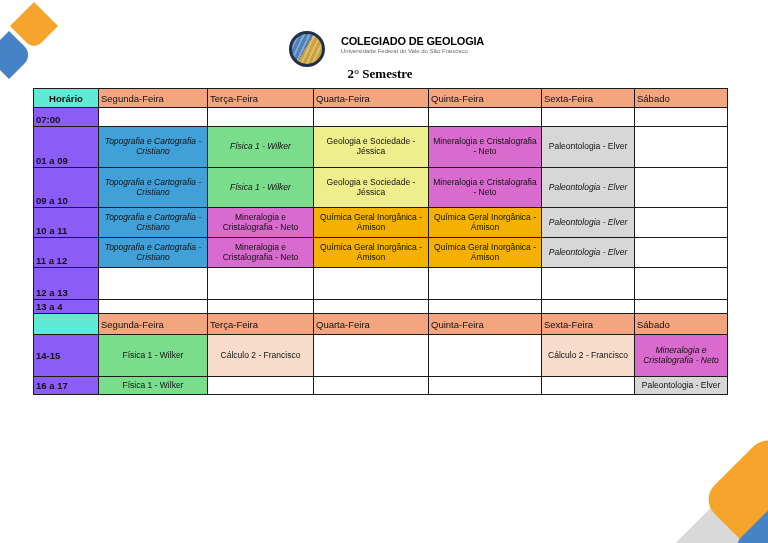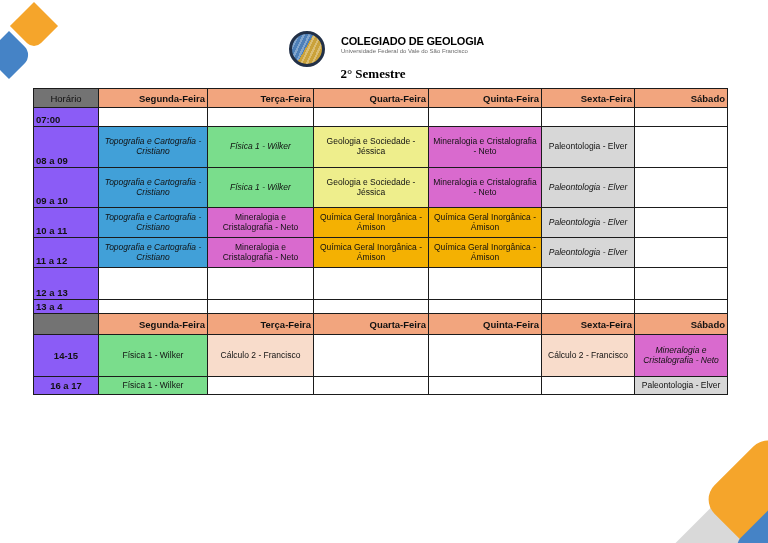--- a/index.html
+++ b/index.html
@@ -26,32 +26,32 @@
   .logo {
     width:36px; height:36px; border-radius:50%;
     border:3px solid #223047; box-sizing:border-box;
     background:
       repeating-linear-gradient(115deg, rgba(255,255,255,.30) 0 2px, rgba(0,0,0,0) 2px 5px),
       linear-gradient(120deg, #4d7fb8 0 46%, #caa23a 46% 100%);
   }
   .brand-text { padding-top:4px; }
   .org { font-size:11px; font-weight:bold; letter-spacing:-0.2px; color:#000; white-space:nowrap; }
   .sub { font-size:6px; color:#6b6b6b; white-space:nowrap; margin-top:1px; }
-  .semester { position:absolute; top:66px; left:298px; width:150px; text-align:center;
+  .semester { position:absolute; top:66px; left:305px; width:150px; text-align:center;
     font-family:"Liberation Serif", serif; font-weight:bold; font-size:13px; color:#000; }
 
   
   .sched-wrap { position:absolute; left:33px; top:88px; }
   table.sched { border-collapse:collapse; table-layout:fixed; }
   table.sched td { border:1px solid #1b1b1b; box-sizing:border-box; overflow:hidden; padding:0 2px; }
-  td.th-time { background:#737373; font-weight:normal; font-size:9.5px; text-align:center; vertical-align:middle; }
-  td.th-day  { background:var(--c-salmon); font-weight:bold; font-size:9.5px; text-align:right; vertical-align:middle; }
+  td.th-time { background:#5eead4; font-weight:bold; font-size:9.5px; text-align:center; vertical-align:middle; }
+  td.th-day  { background:var(--c-salmon); font-weight:normal; font-size:9.5px; text-align:left; vertical-align:middle; }
   td.time { background:#8b5cf6; font-weight:bold; font-size:9.5px; text-align:left; padding-left:4px; }
   td.time.bottom { vertical-align:bottom; padding-bottom:1px; }
-  td.time.center { vertical-align:middle;text-align:center; }
+  td.time.center { vertical-align:middle; }
   td.cell { font-size:8.5px; line-height:1.15; text-align:center; vertical-align:middle; background:#ffffff; }
 </style>
 </head>
 <body>
 
 <div class="page">
 
   <div class="deco deco-tl-orange"></div>
   <div class="deco deco-tl-blue"></div>
   <div class="deco deco-br-gray"></div>
@@ -91,21 +91,21 @@
           <tr style="height: 19px;">
             <td class="time bottom">07:00</td>
             <td class="cell"></td>
             <td class="cell"></td>
             <td class="cell"></td>
             <td class="cell"></td>
             <td class="cell"></td>
             <td class="cell"></td>
           </tr>
           <tr style="height: 41px;">
-            <td class="time bottom">08 a 09</td>
+            <td class="time bottom">01 a 09</td>
             <td class="cell" style="background: rgb(65, 160, 216); font-style: italic;">Topografia e Cartografia - Cristiano</td>
             <td class="cell" style="background: rgb(122, 221, 140); font-style: italic;">Física 1 - Wilker</td>
             <td class="cell" style="background: rgb(238, 238, 140);">Geologia e Sociedade - Jéssica</td>
             <td class="cell" style="background: rgb(217, 106, 206);">Mineralogia e Cristalografia - Neto</td>
             <td class="cell" style="background: rgb(215, 215, 215);">Paleontologia - Elver</td>
             <td class="cell"></td>
           </tr>
           <tr style="height: 40px;">
             <td class="time bottom">09 a 10</td>
             <td class="cell" style="background: rgb(65, 160, 216); font-style: italic;">Topografia e Cartografia -Cristiano</td>

